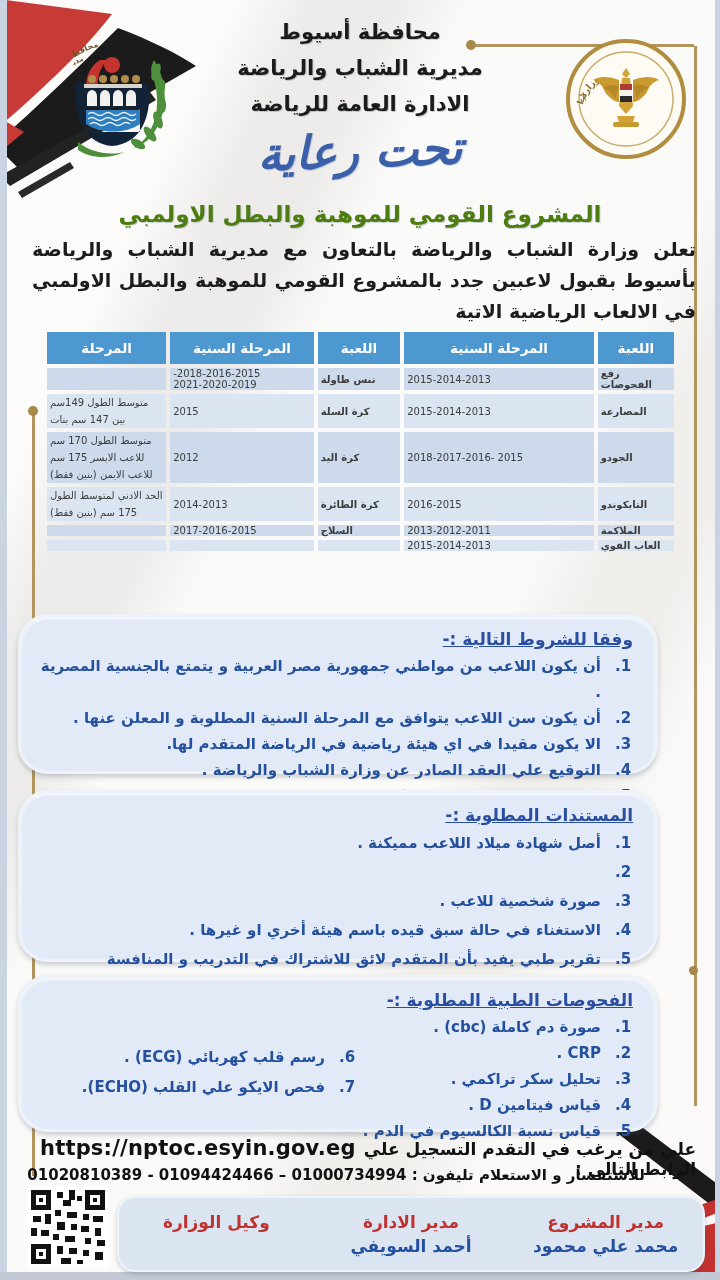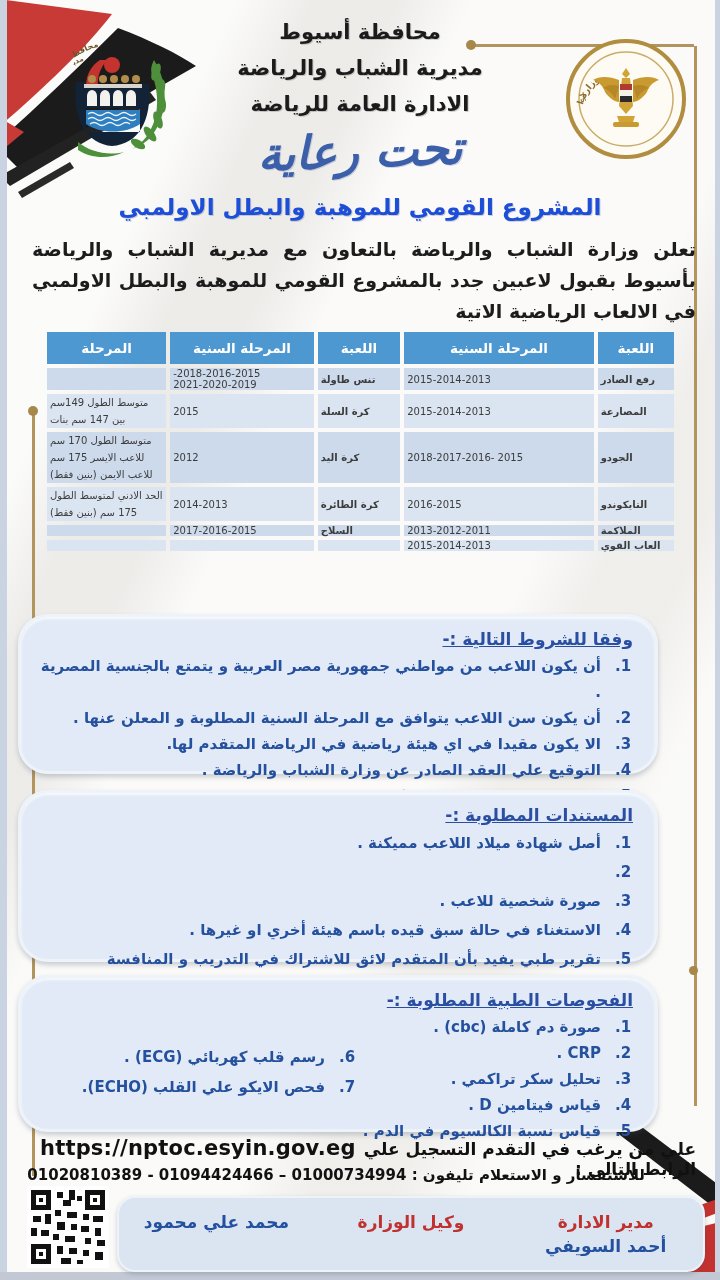--- a/index.html
+++ b/index.html
@@ -28,21 +28,21 @@
   
   .hdr{position:absolute; left:0; top:14px; width:720px; text-align:center; color:#1b1b1b;}
   .org{font-size:21px; font-weight:bold; line-height:36px; text-shadow:1px 1px 0 rgba(120,120,120,.35);}
   .patronage{
     font-family:"DejaVu Serif", serif; font-style:italic; font-weight:bold;
     font-size:46px; color:#3b5fa9; line-height:54px; margin-top:2px;
     transform:rotate(-2deg); text-shadow:1px 1px 0 rgba(80,100,150,.25);
   }
   .minister{font-size:21px; font-weight:bold; margin-top:6px; text-shadow:1px 1px 0 rgba(120,120,120,.3);}
   .minister .red{color:#c8302d;}
-  .project{font-size:23px; font-weight:bold; color:#1d4ed8; margin-top:16px; text-shadow:1px 1px 0 rgba(100,110,140,.3);}
+  .project{font-size:23px; font-weight:bold; color:#4d7c0f; margin-top:23px; text-shadow:1px 1px 0 rgba(100,110,140,.3);}
 
   .intro{
     position:absolute; right:24px; top:234px; width:664px;
     font-size:19px; font-weight:bold; color:#1c1c1c; line-height:31px;
     text-align:justify;
   }
 
   
   table.sports{
     position:absolute; left:43px; top:328px; width:635px;
@@ -233,21 +233,21 @@
     </colgroup>
     <tbody>
         <tr>
       <th>اللعبة</th>
       <th>المرحلة السنية</th>
       <th>اللعبة</th>
       <th>المرحلة السنية</th>
       <th>المرحلة</th>
     </tr>
     <tr class="odd">
-      <td class="game">رفع الصادر</td>
+      <td class="game">رفع الفحوصات</td>
       <td class="num">2015-2014-2013</td>
       <td class="game">تنس طاولة</td>
       <td class="num">-2018-2016-2015
 2021-2020-2019</td>
       <td class="stage"></td>
     </tr>
     <tr class="even">
       <td class="game">المصارعة</td>
       <td class="num">2015-2014-2013</td>
       <td class="game">كرة السلة</td>
@@ -415,18 +415,19 @@
         <rect x="9" y="63" width="10" height="10"></rect>
       </g>
     <g fill="#111">
         <rect x="12" y="12" width="4" height="4"></rect>
         <rect x="66" y="12" width="4" height="4"></rect>
         <rect x="12" y="66" width="4" height="4"></rect>
       </g>
   </svg>
 
   <div class="sig">
+    <span class="t">مدير المشروع</span>
     <span class="t">مدير الادارة</span>
     <span class="t">وكيل الوزارة</span>
     <span class="nm">محمد علي محمود</span>
     <span class="nm">أحمد السويفي</span>
   </div>
 </div>
 
 </body></html>

